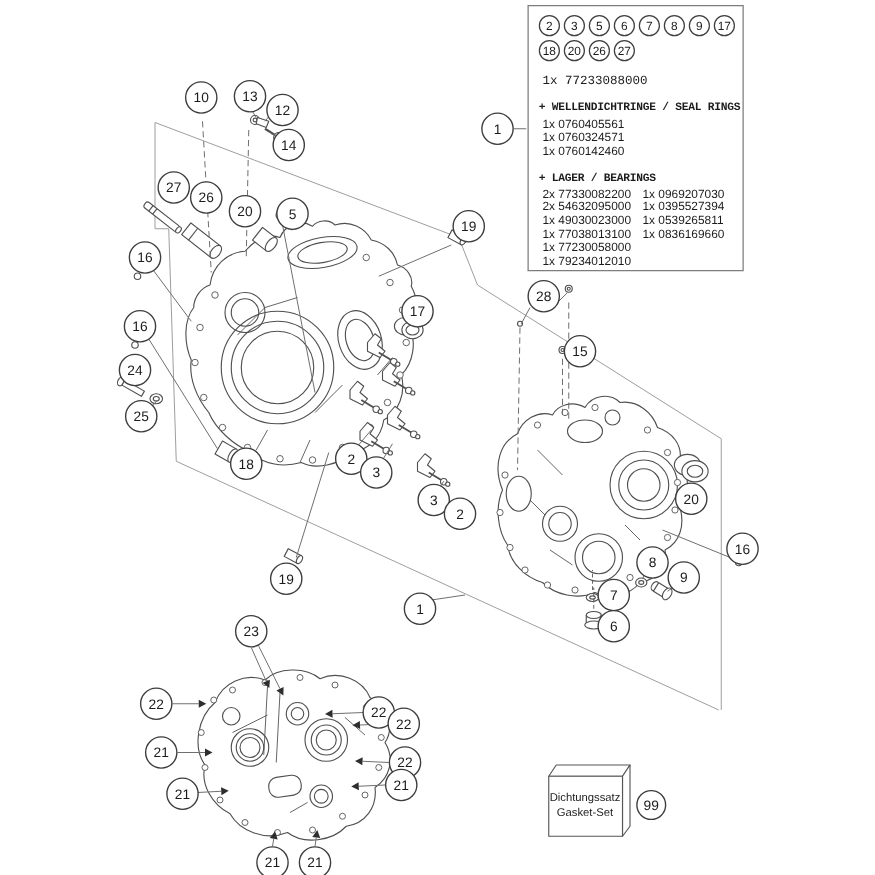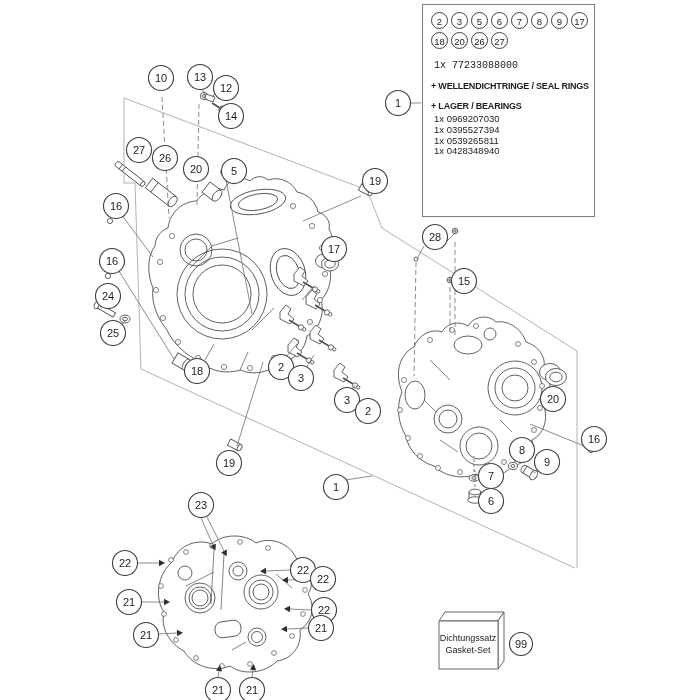--- a/index.html
+++ b/index.html
@@ -9,21 +9,21 @@
   
   .ref-box{position:absolute;left:422px;top:4px;width:173px;height:213px;
     border:1px solid #7d7d7d;background:#fff;box-sizing:border-box;
     padding:7px 0 0 8px;color:#1c1c1c;}
   .chips{display:flex;margin-bottom:3px;}
   .chip{width:17px;height:17px;border:1.1px solid #3f3f3f;border-radius:50%;
     font-size:9.5px;line-height:17px;text-align:center;margin-right:3px;
     color:#1c1c1c;background:#fff;box-sizing:border-box;flex:0 0 auto;}
   .primary{font-size:10px;margin:11px 0 0 3px;white-space:nowrap;font-family:Liberation Mono, monospace;}
   .sec-header{font-size:9px;font-weight:bold;margin:10px 0 0 0;
-    letter-spacing:-0.2px;white-space:nowrap;}
+    letter-spacing:-0.2px;white-space:nowrap;font-family:Liberation Mono, monospace;}
   .plist{font-size:9.5px;line-height:11.2px;margin:3px 0 0 3px;white-space:nowrap;}
   .cols{display:flex;margin:3px 0 0 3px;font-size:9.5px;line-height:10.8px;}
   .cols .c1{width:80px;white-space:nowrap;}
   .cols .c2{white-space:nowrap;}
 </style>
 </head>
 <body>
 
 <div id="stage">
 
@@ -516,24 +516,37 @@
         <div class="chip">17</div>
       </div>
   <div class="chips" id="chips-row2">
         <div class="chip">18</div>
         <div class="chip">20</div>
         <div class="chip">26</div>
         <div class="chip">27</div>
       </div>
   <div class="primary">1x 77233088000</div>
   <div class="sec-header">+ WELLENDICHTRINGE / SEAL RINGS</div>
+  <div class="plist" id="seal-list">
+        <div>1x 0760405561</div>
+        <div>1x 0760324571</div>
+        <div>1x 0760142460</div>
+      </div>
   <div class="sec-header">+ LAGER / BEARINGS</div>
   <div class="cols">
+    <div class="c1" id="bear-col1">
+          <div>2x 77330082200</div>
+          <div>2x 54632095000</div>
+          <div>1x 49030023000</div>
+          <div>1x 77038013100</div>
+          <div>1x 77230058000</div>
+          <div>1x 79234012010</div>
+        </div>
     <div class="c2" id="bear-col2">
           <div>1x 0969207030</div>
           <div>1x 0395527394</div>
           <div>1x 0539265811</div>
-          <div>1x 0428348940</div>
+          <div>1x 0836169660</div>
         </div>
   </div>
 </div>
 
 </div>
 
 </body></html>

